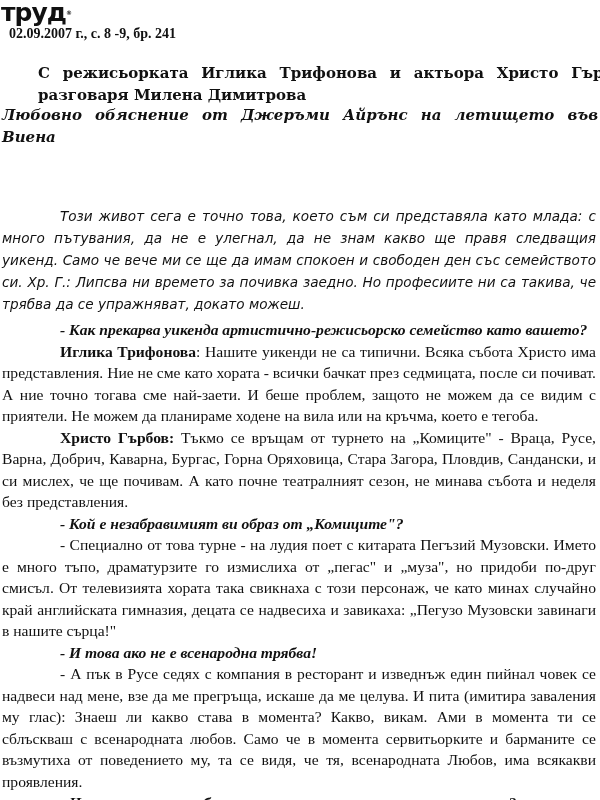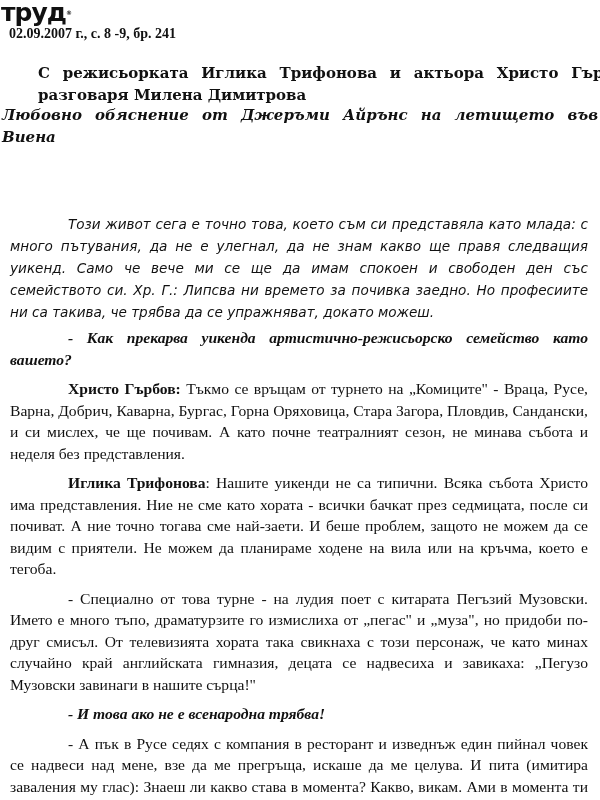--- a/index.html
+++ b/index.html
@@ -6,42 +6,43 @@
   body { width: 600px; height: 800px; overflow: hidden; position: relative; color: #111; }
   .page { position: absolute; left: 0; top: 0; width: 600px; }
   .logo { position: absolute; left: 1px; top: 0px; font-family: "DejaVu Sans", sans-serif; font-weight: bold; font-size: 25px; letter-spacing: -1px; line-height: 25px; color: #111; }
   .logo sup { font-size: 6px; vertical-align: bottom; }
   .dateline { position: absolute; left: 2px; top: 26px; font-family: "Liberation Serif", serif; font-weight: bold; font-size: 14px; margin-left: 7px; }
   .heading { position: absolute; left: 2px; width: 596px; font-family: "DejaVu Serif", serif; font-weight: bold; font-size: 15px; line-height: 22px; text-align: justify; }
   .h1 { top: 62px; margin-left: 36px; }
   .h2 { top: 104px; text-align-last: auto; font-style: italic; }
   .body-text { position: absolute; left: 2px; width: 594px; font-family: "Liberation Serif", serif; font-size: 15.6px; line-height: 21.5px; text-align: justify; }
   .lead { top: 205px; font-style: italic; font-family: "DejaVu Sans", sans-serif; font-size: 13.6px; line-height: 22px; }
-  p { margin: 8px; text-indent: 58px; }
+  p { margin: 0; text-indent: 58px; }
   .q { font-weight: bold; font-style: italic; }
   .speaker { font-weight: bold; }
   .content { top: 319px; }
 </style>
 </head>
 <body>
 
 <div class="page">
   <div class="logo"><span>труд</span><sup>®</sup></div>
   <div class="dateline">02.09.2007 г., с. 8 -9, бр. 241</div>
 
   <div class="heading h1">С режисьорката Иглика Трифонова и актьора Христо Гърбов разговаря Милена Димитрова</div>
   <div class="heading h2">Любовно обяснение от Джеръми Айрънс на летището във Виена</div>
 
   <div class="body-text lead">
     <p>Този живот сега е точно това, което съм си представяла като млада: с много пътувания, да не е улегнал, да не знам какво ще правя следващия уикенд. Само че вече ми се ще да имам спокоен и свободен ден със семейството си. Хр. Г.: Липсва ни времето за почивка заедно. Но професиите ни са такива, че трябва да се упражняват, докато можеш.</p>
   </div>
 
   <div class="body-text content">
     <p class="q">- Как прекарва уикенда артистично-режисьорско семейство като вашето?</p>
+    <p><span class="speaker">Иглика Трифонова</span><span>: Нашите уикенди не са типични. Всяка събота Христо има представления. Ние не сме като хората - всички бачкат през седмицата, после си почиват. А ние точно тогава сме най-заети. И беше проблем, защото не можем да се видим с приятели. Не можем да планираме ходене на вила или на кръчма, което е тегоба.</span></p>
     <p><span class="speaker">Христо Гърбов:</span><span> Тъкмо се връщам от турнето на „Комиците" - Враца, Русе, Варна, Добрич, Каварна, Бургас, Горна Оряховица, Стара Загора, Пловдив, Сандански, и си мислех, че ще почивам. А като почне театралният сезон, не минава събота и неделя без представления.</span></p>
-    <p><span class="speaker">Иглика Трифонова</span><span>: Нашите уикенди не са типични. Всяка събота Христо има представления. Ние не сме като хората - всички бачкат през седмицата, после си почиват. А ние точно тогава сме най-заети. И беше проблем, защото не можем да се видим с приятели. Не можем да планираме ходене на вила или на кръчма, което е тегоба.</span></p>
+    <p class="q">- Кой е незабравимият ви образ от „Комиците"?</p>
     <p>- Специално от това турне - на лудия поет с китарата Пегъзий Музовски. Името е много тъпо, драматурзите го измислиха от „пегас" и „муза", но придоби по-друг смисъл. От телевизията хората така свикнаха с този персонаж, че като минах случайно край английската гимназия, децата се надвесиха и завикаха: „Пегузо Музовски завинаги в нашите сърца!"</p>
     <p class="q">- И това ако не е всенародна трябва!</p>
     <p>- А пък в Русе седях с компания в ресторант и изведнъж един пийнал човек се надвеси над мене, взе да ме прегръща, искаше да ме целува. И пита (имитира заваления му глас): Знаеш ли какво става в момента? Какво, викам. Ами в момента ти се сблъскваш с всенародната любов. Само че в момента сервитьорките и барманите се възмутиха от поведението му, та се видя, че тя, всенародната Любов, има всякакви проявления.</p>
     <p class="q">- На какво се смее публиката - на пиперливи шеги, на имитации?</p>
 
   </div>
 </div>
 
 </body></html>

